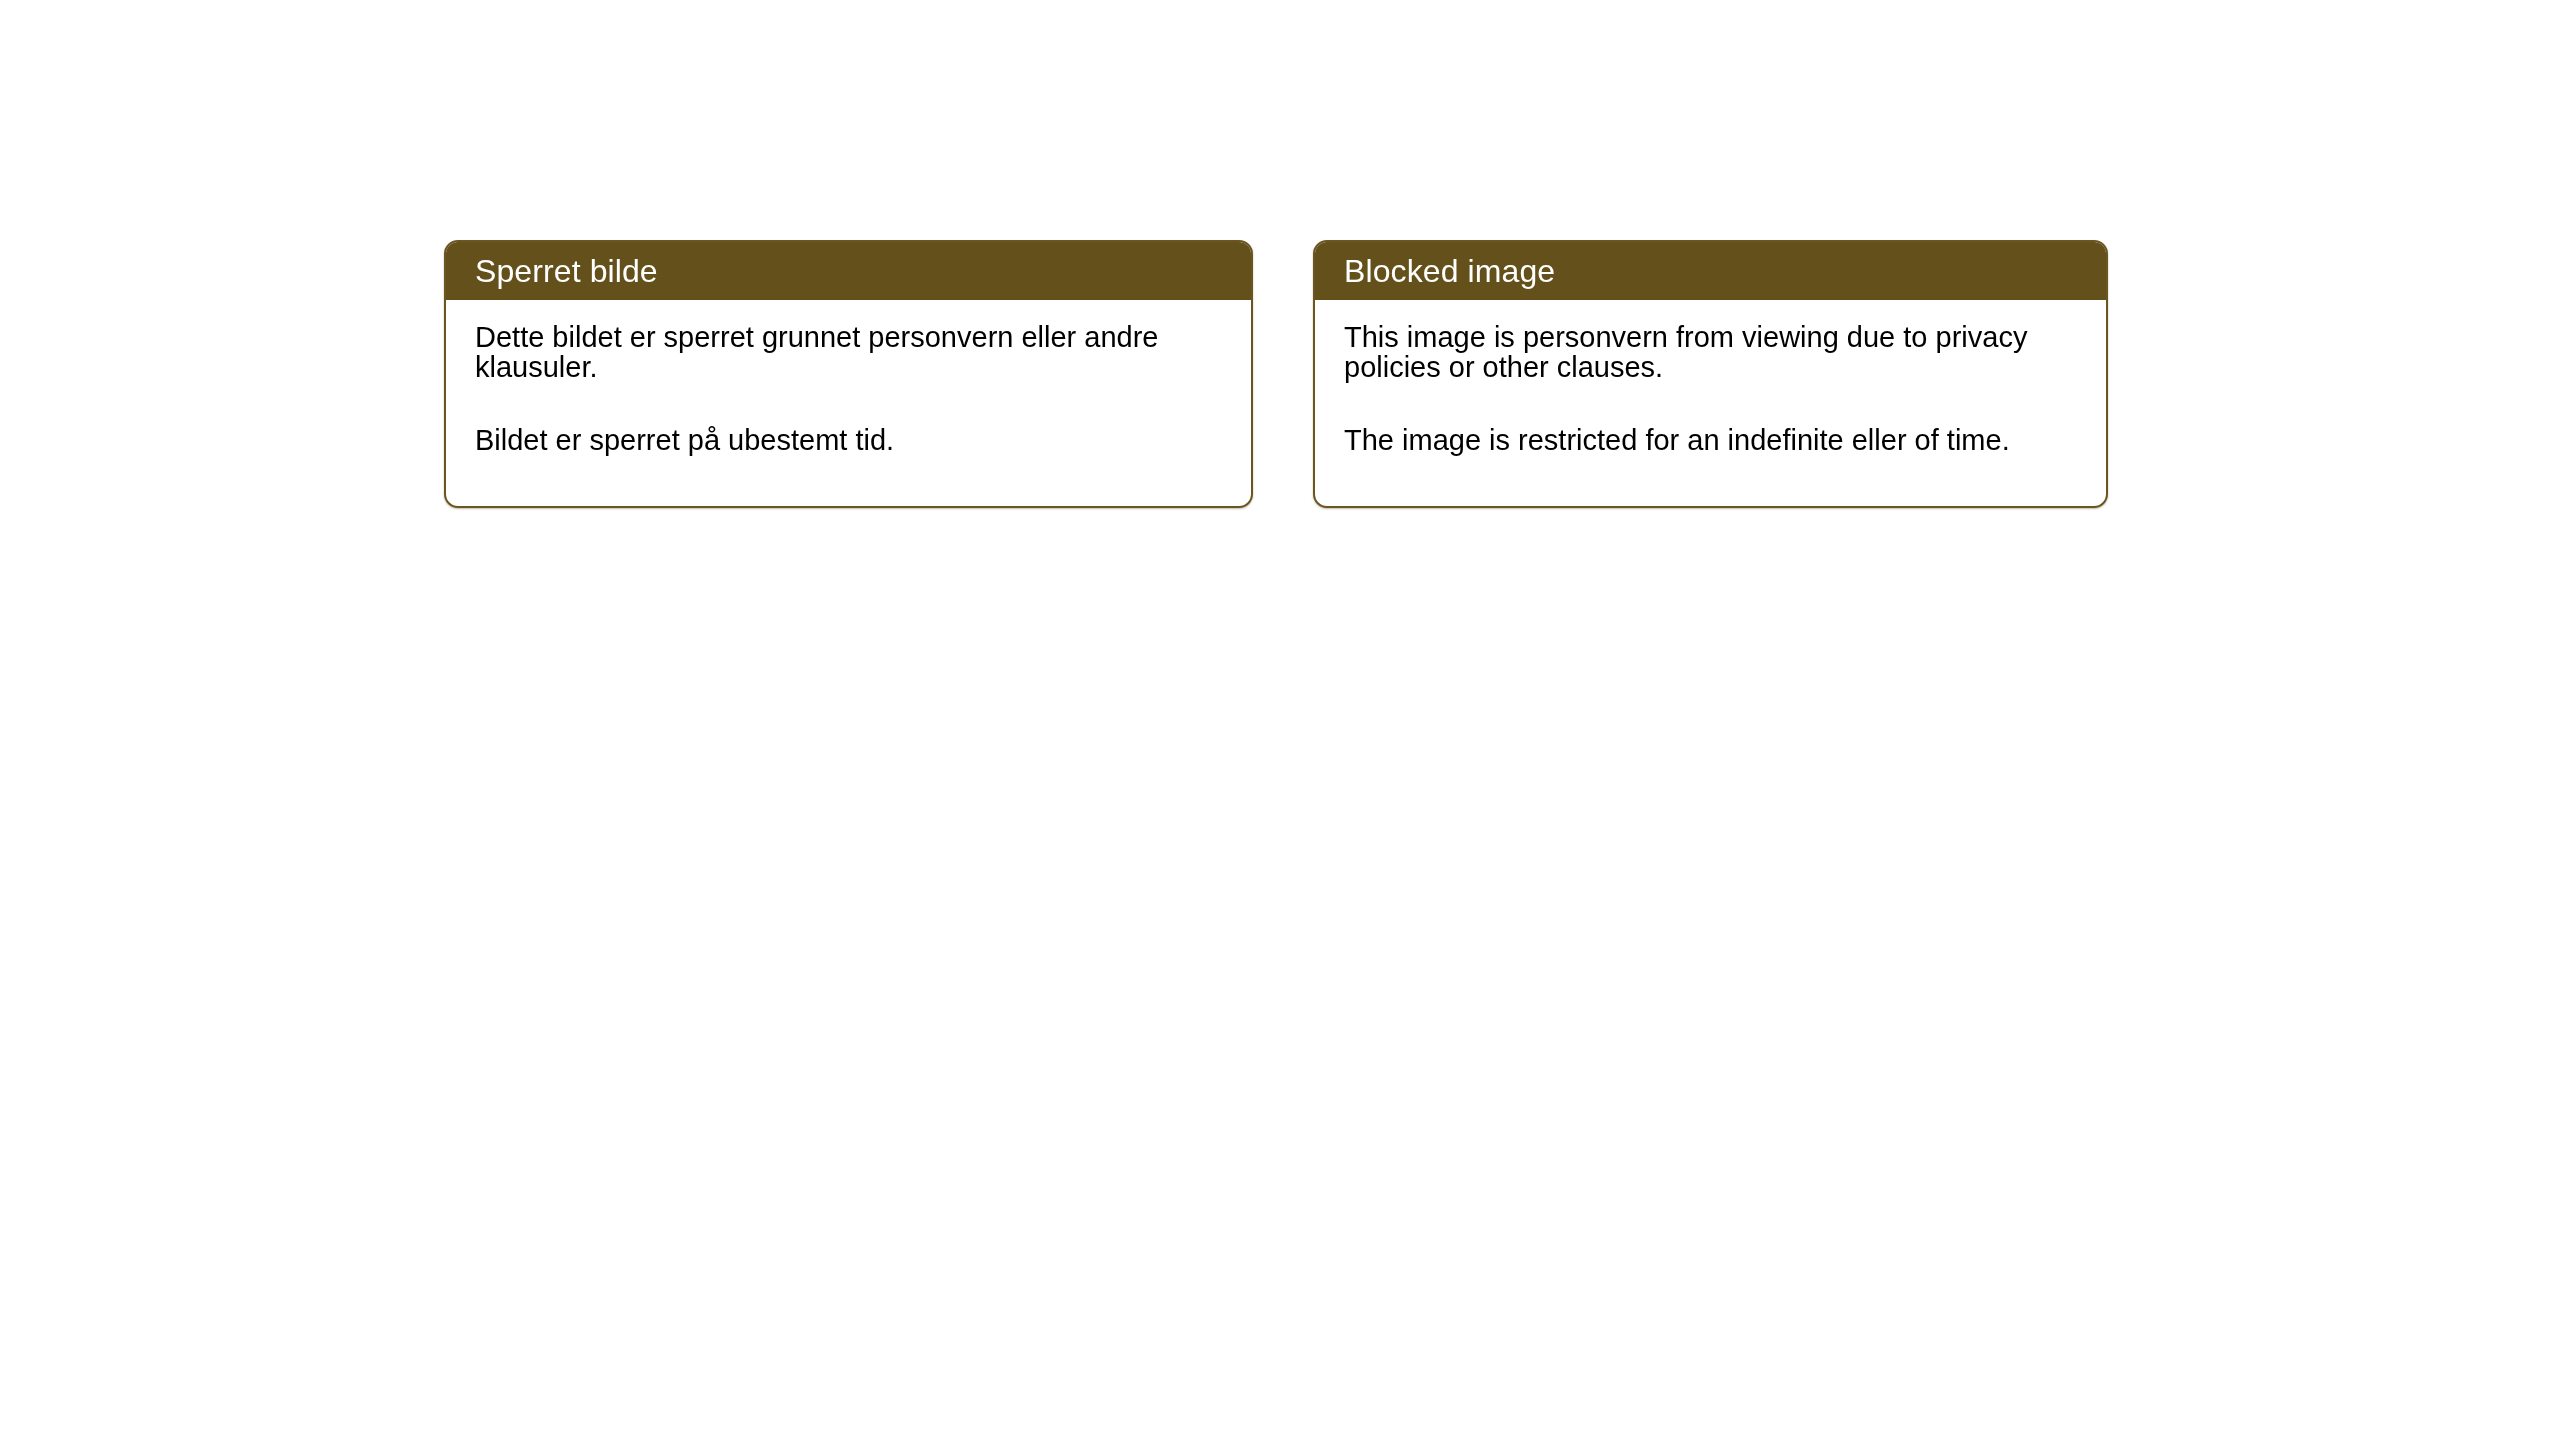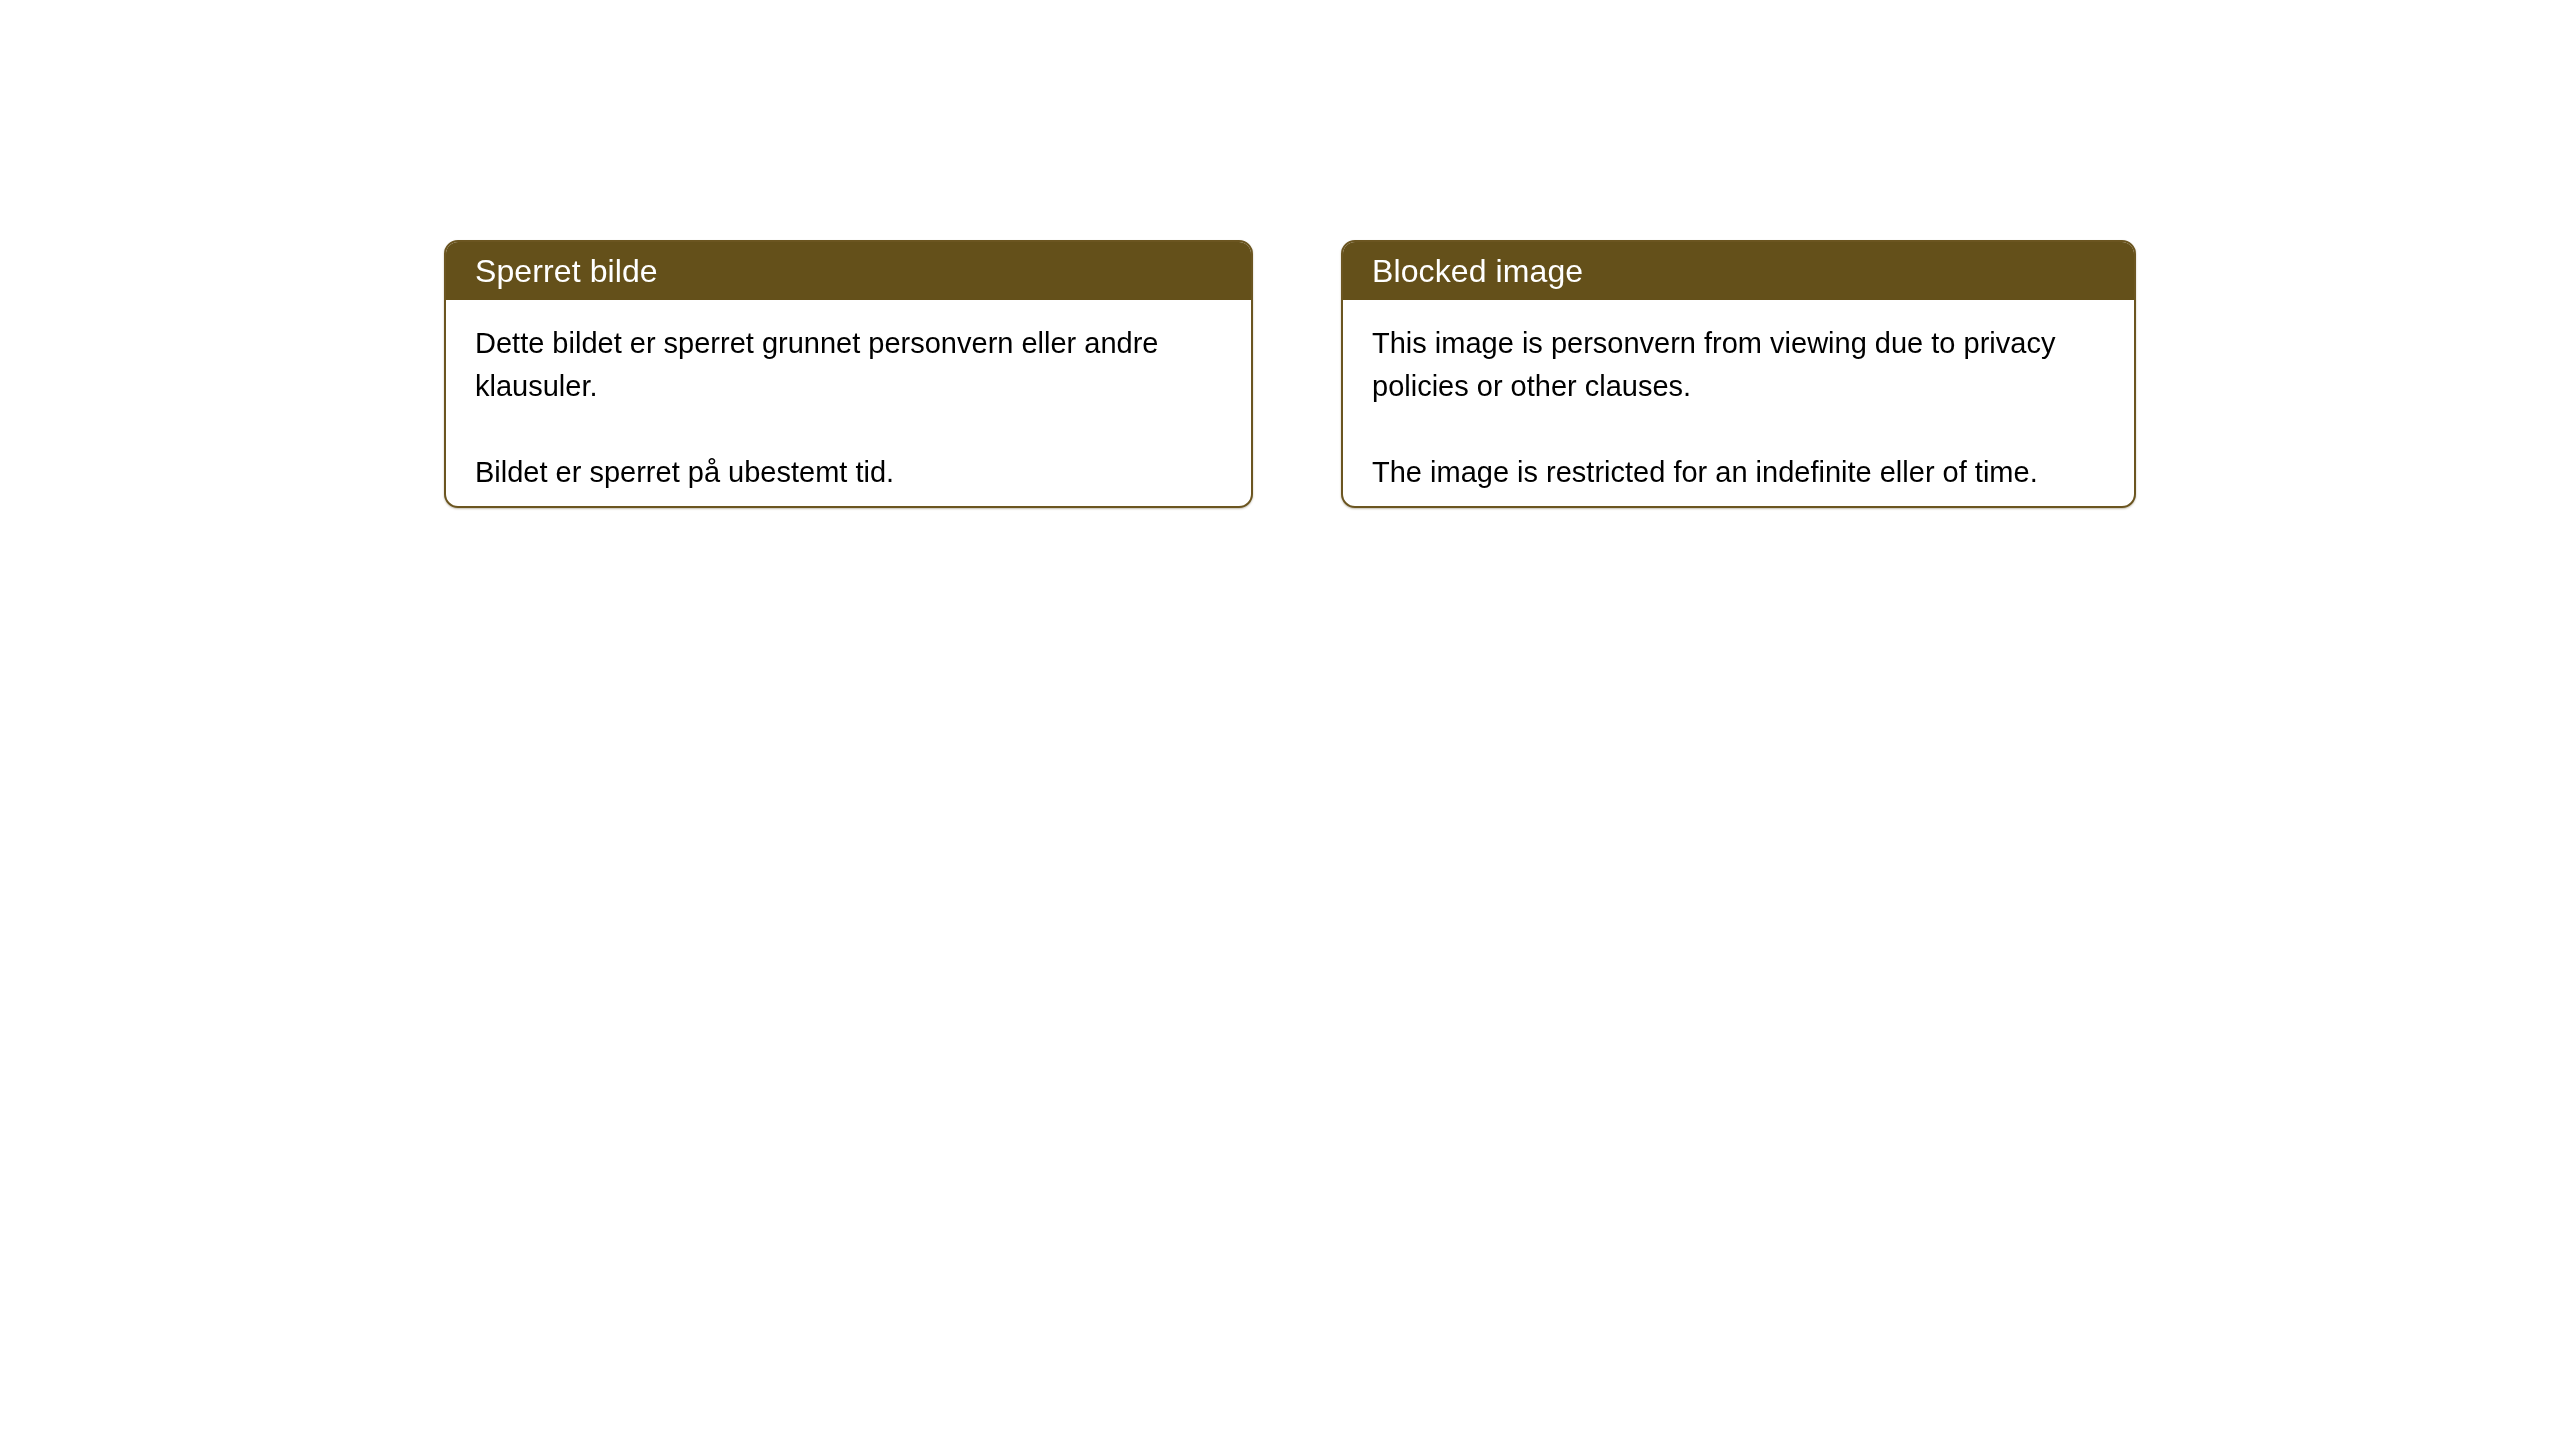--- a/index.html
+++ b/index.html
@@ -37,21 +37,20 @@
     flex-direction: column;
     box-shadow: 0 1px 2px rgba(80, 64, 24, 0.35);
   }
 
   .notice-card.card-no {
     width: 809px;
   }
 
   .notice-card.card-en {
     width: 795px;
-    margin-left: 28px;
   }
 
   .card-header {
     background: #64501a;
     height: 58px;
     min-height: 58px;
     display: flex;
     align-items: center;
     padding: 0 0 0 29px;
     box-sizing: border-box;
@@ -70,21 +69,21 @@
     flex: 1 1 auto;
     padding: 22px 26px 18px 29px;
     box-sizing: border-box;
     display: flex;
     flex-direction: column;
   }
 
   .card-paragraph {
     color: #000000;
     font-size: 29px;
-    line-height: 43px;
+    line-height: 30px;
     font-weight: 400;
     margin: 0;
   }
 
   .paragraph-gap {
     height: 43px;
     flex: 0 0 auto;
   }
 </style>
 </head>

